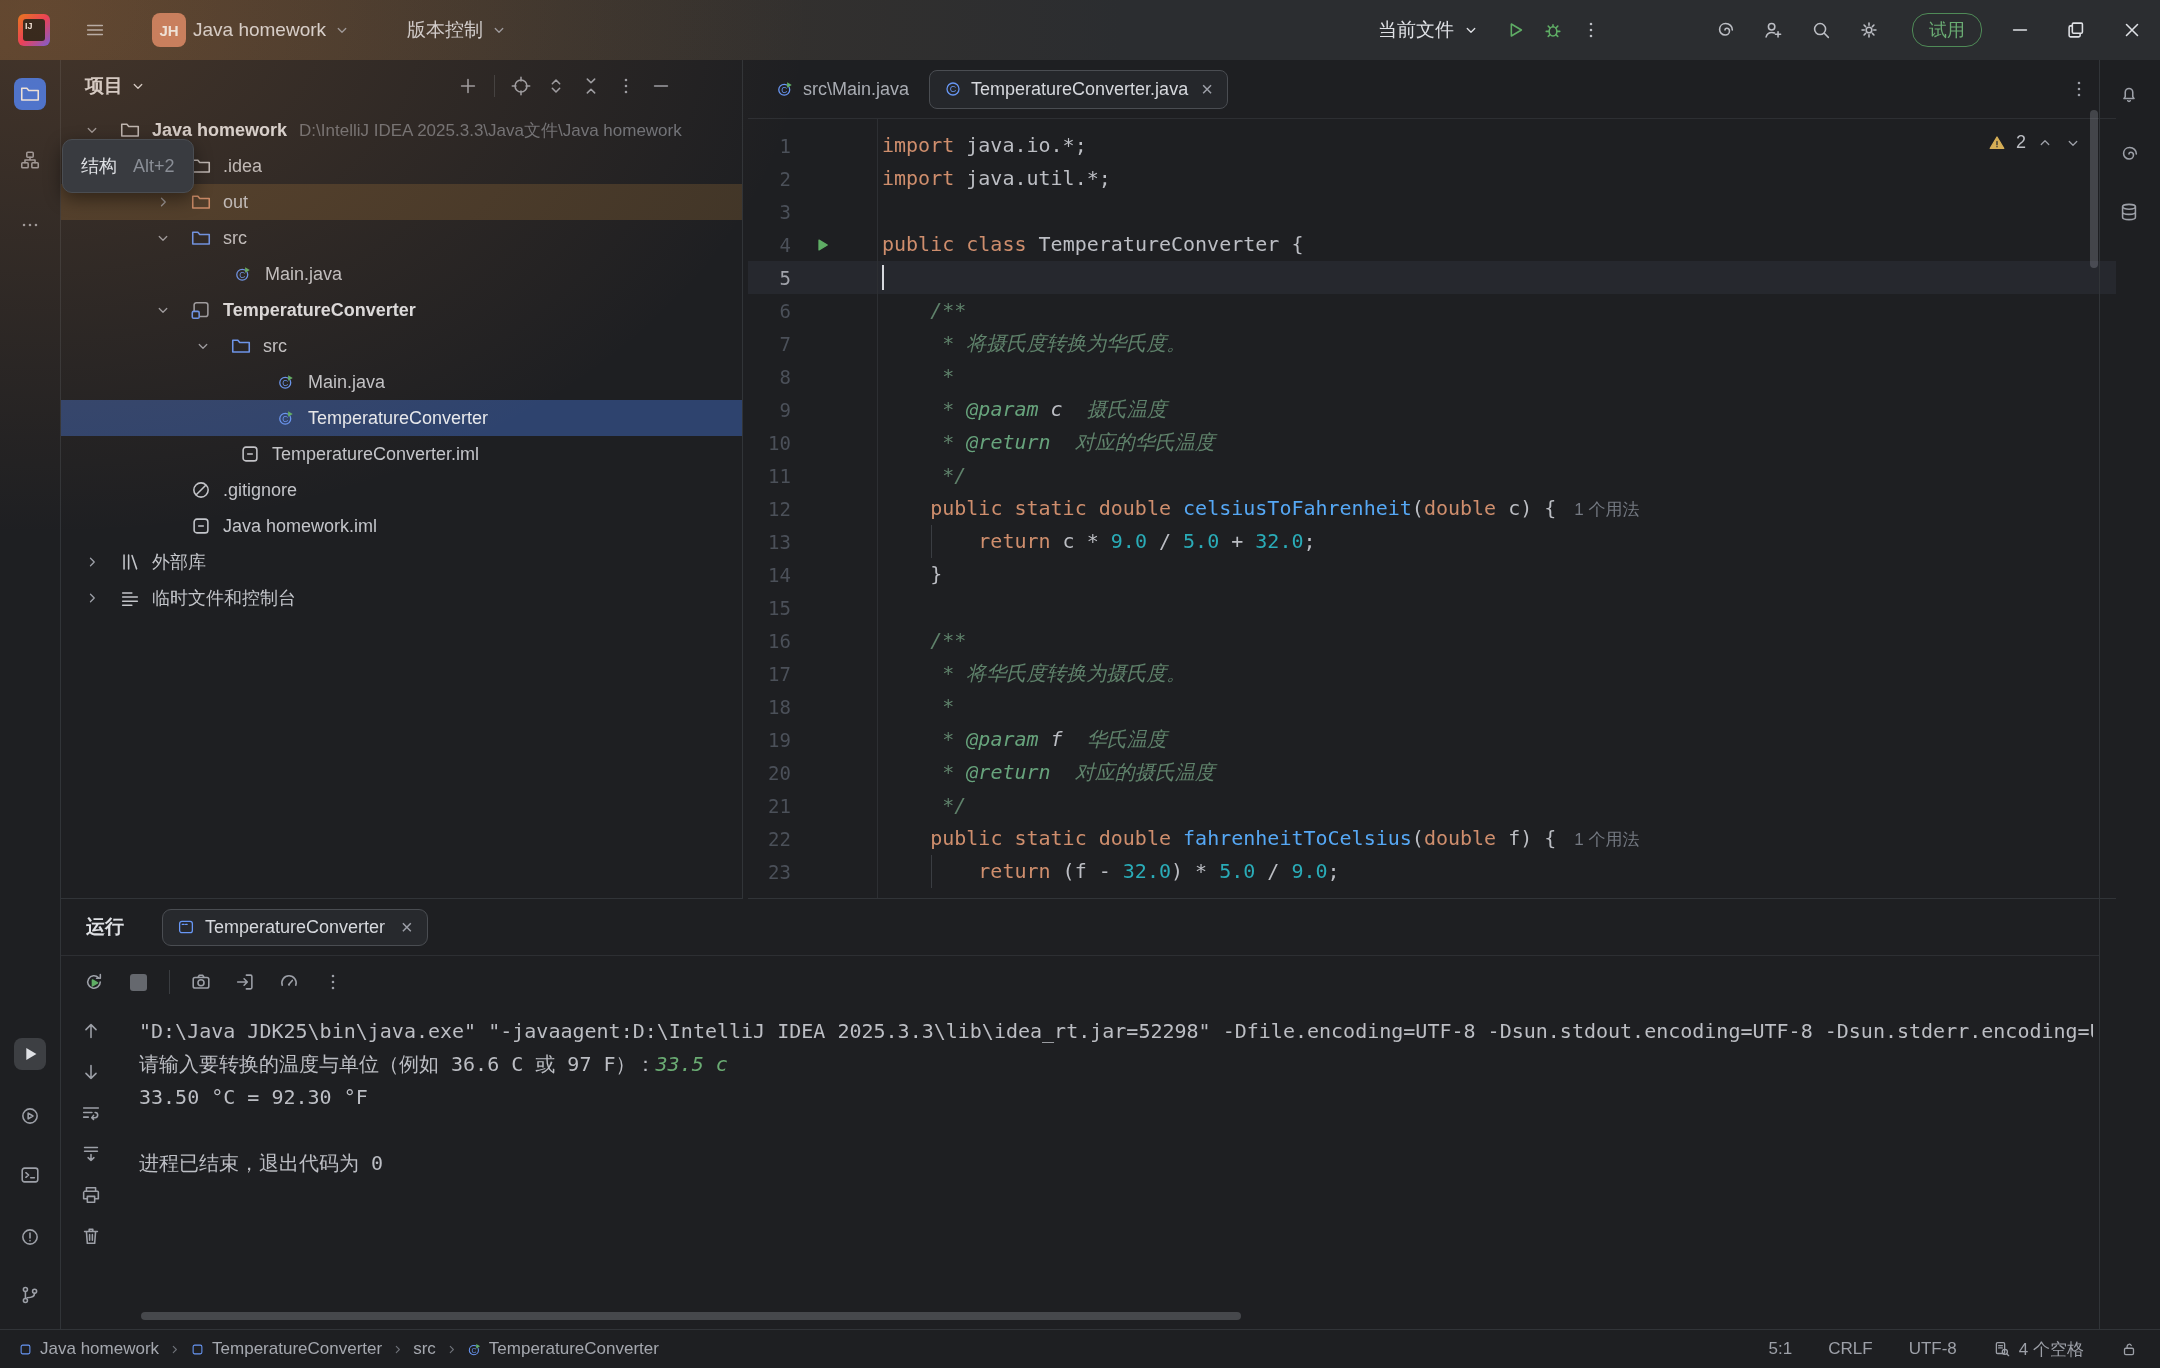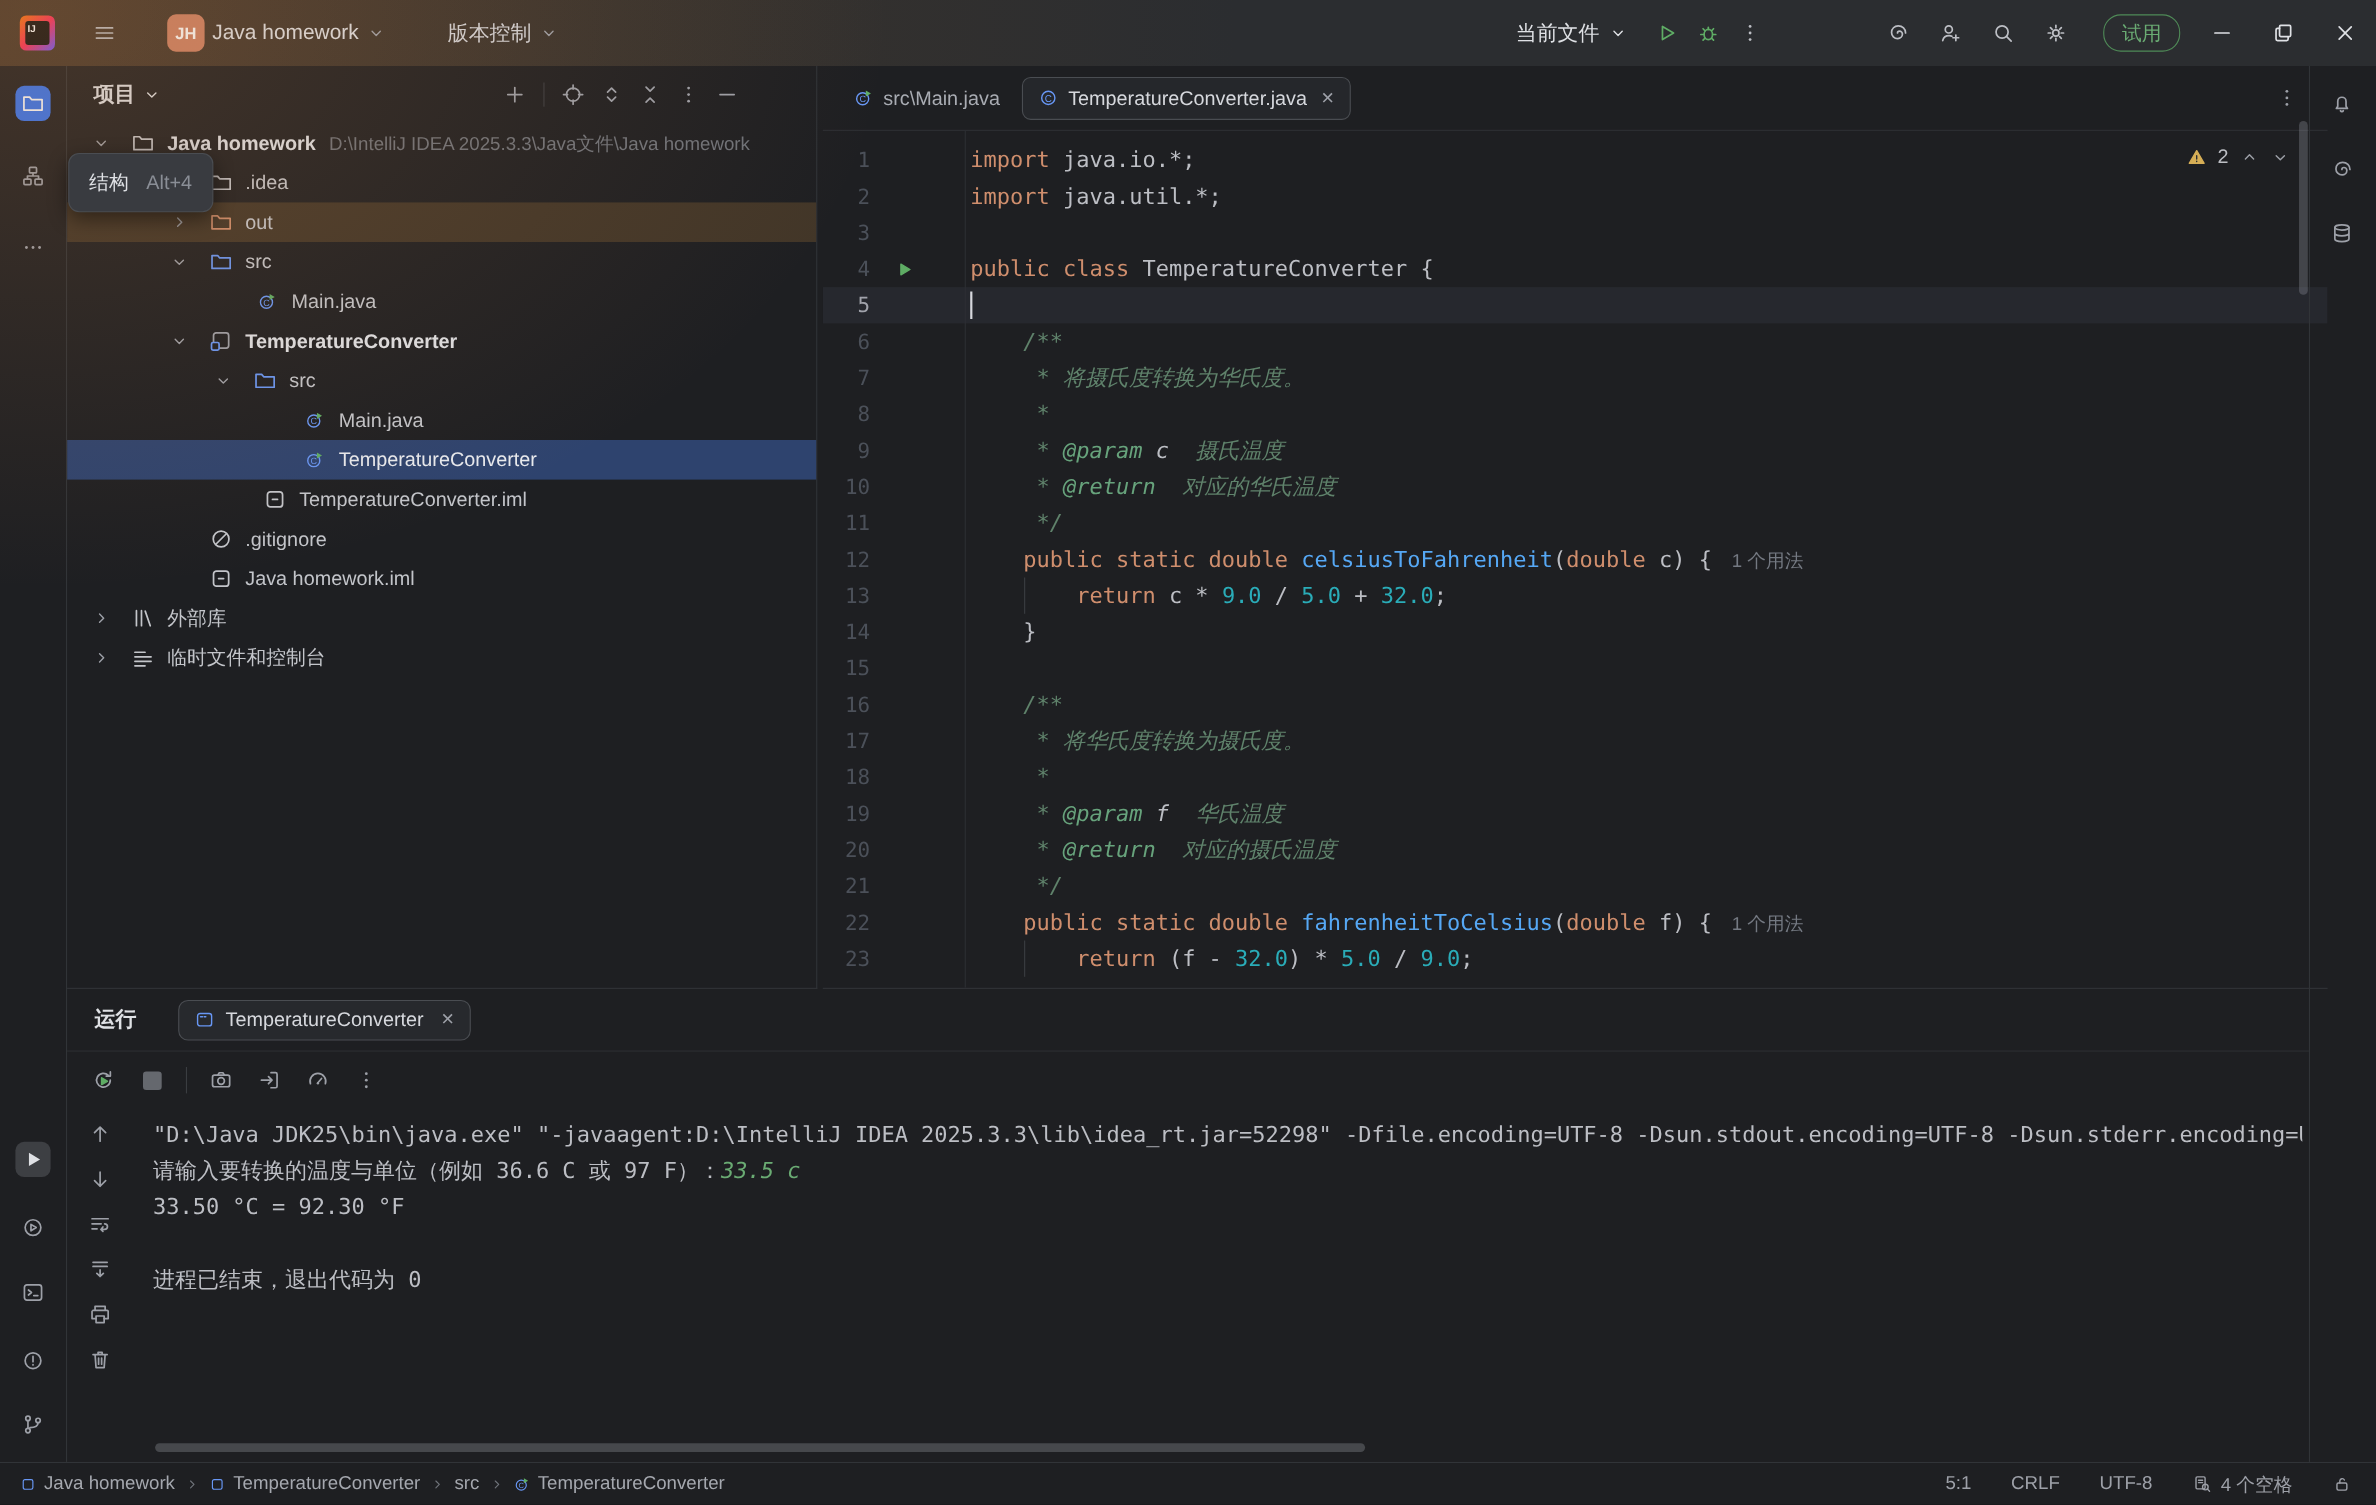--- a/index.html
+++ b/index.html
@@ -873,15 +873,15 @@
             </svg>
           </span>
         </span>
     </div>
   </div>
 
   <div class="tint"></div>
 
   <div class="tooltip">
     <span class="tl">结构</span>
-    <span class="ts">Alt+4</span>
+    <span class="ts">Alt+2</span>
   </div>
 </div>
 
 </body></html>

